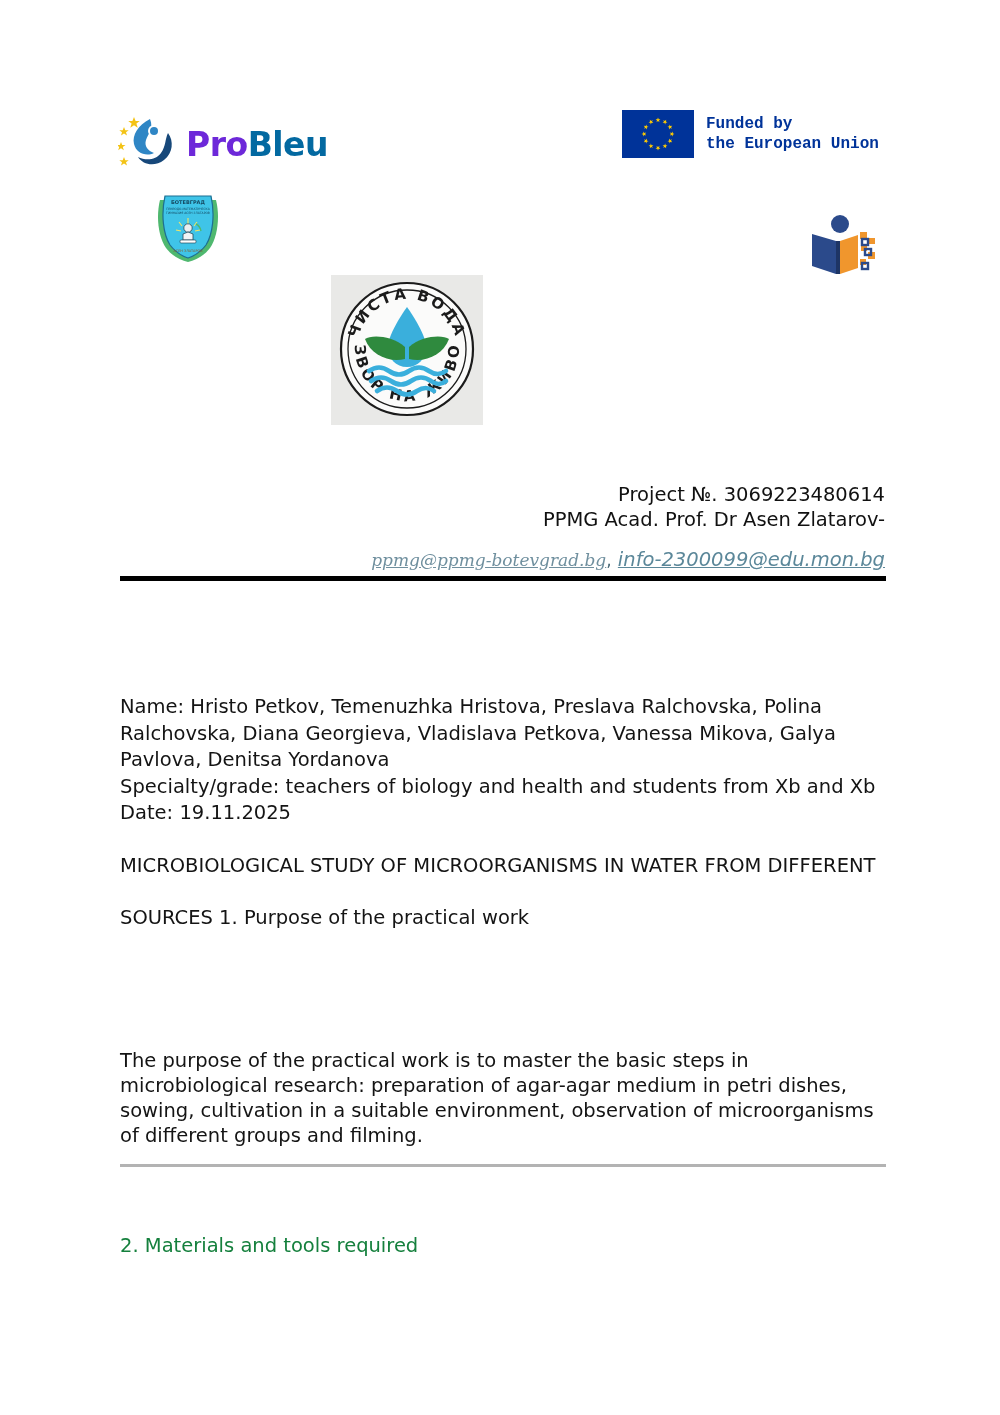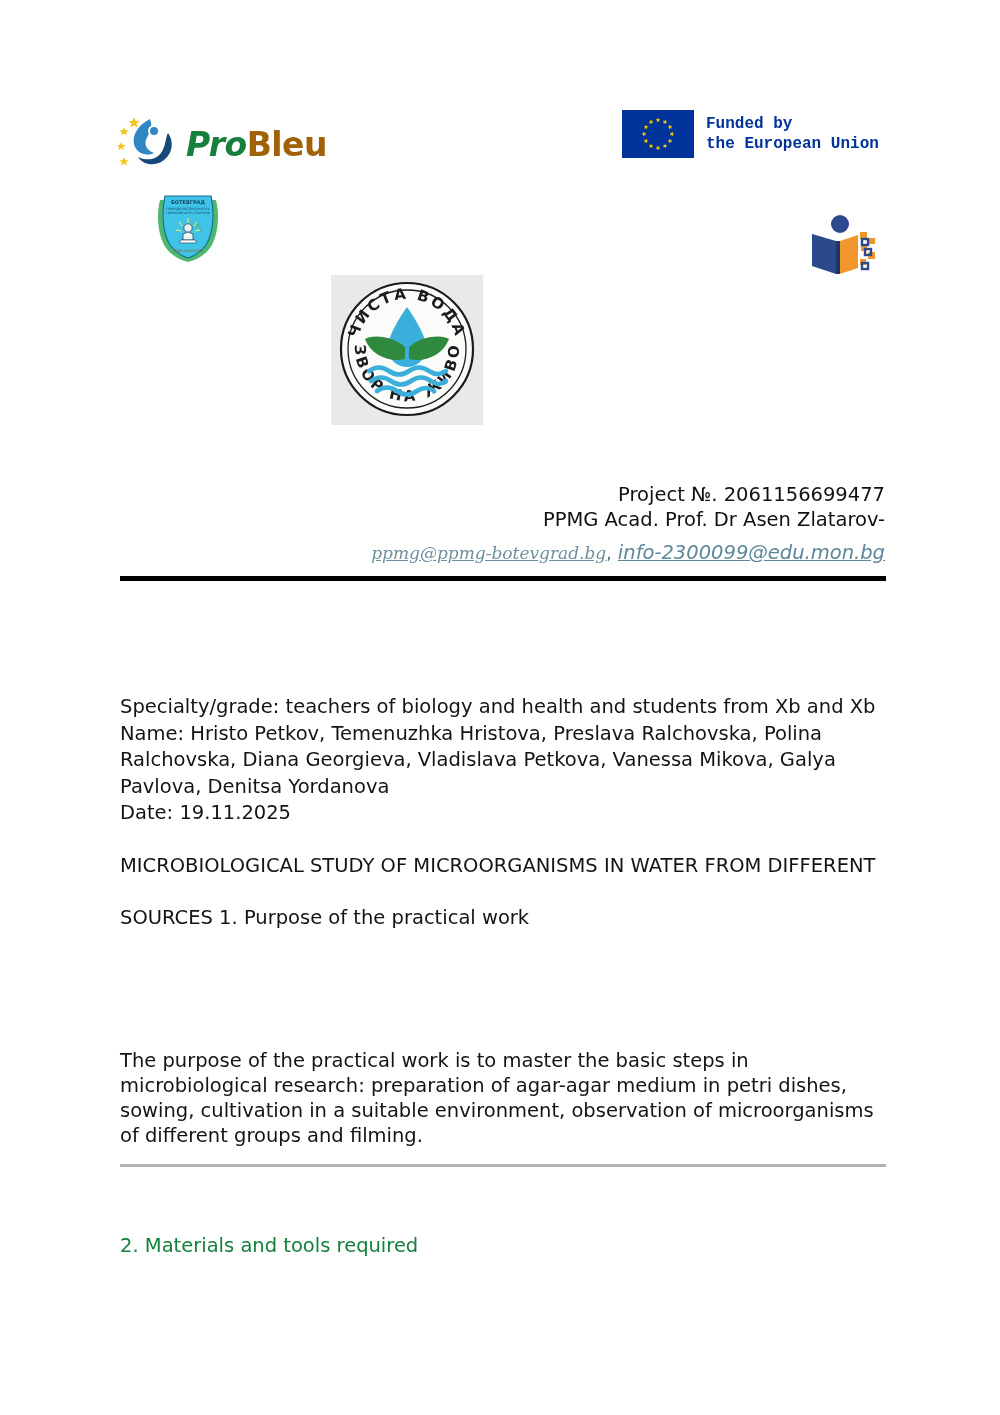--- a/index.html
+++ b/index.html
@@ -39,22 +39,22 @@
     flex: 0 0 auto;
   }
   .probleu-word {
     font-family: "DejaVu Sans", sans-serif;
     font-size: 33px;
     font-weight: bold;
     letter-spacing: -0.5px;
     margin-left: 6px;
     white-space: nowrap;
   }
-  .pb-pro { color: #15803d; font-style: italic; }
-  .pb-bleu { color: #a16207; }
+  .pb-pro { color: #6d28d9; }
+  .pb-bleu { color: #0369a1; }
 
   
   .school-crest {
     position: absolute;
     left: 152px;
     top: 186px;
     width: 72px;
     height: 78px;
   }
 
@@ -111,21 +111,21 @@
     text-align: right;
     font-family: "DejaVu Sans", sans-serif;
     font-size: 19.5px;
     line-height: 25px;
     color: #111111;
   }
   .header-text .line { display: block; }
   .email-line {
     display: block;
     text-align: right;
-    margin-top: 8px;
+    margin-top: 15px;
   }
   a.email-serif {
     font-family: "DejaVu Serif", serif;
     font-style: italic;
     font-size: 17px;
     color: #6f8f9e;
     text-decoration: underline;
   }
   a.email-sans {
     font-family: "DejaVu Sans", sans-serif;
@@ -331,30 +331,30 @@
       <path d="M78 72 C92 60 112 60 118 64 C112 80 94 88 78 84 Z" fill="#2f8a3e"></path>
       <g stroke="#3aafdc" stroke-width="4.6" fill="none" stroke-linecap="round">
         <path d="M38 96 q10 -7 20 0 q10 7 20 0 q10 -7 20 0 q9 6 17 0"></path>
         <path d="M40 106 q10 -7 20 0 q10 7 20 0 q10 -7 20 0 q8 6 15 0"></path>
         <path d="M46 116 q10 -7 20 0 q10 7 20 0 q9 -6 17 0"></path>
       </g>
     </svg>
   </div>
 
   <div class="header-text">
-    <span class="line">Project №. 2061156699477</span>
+    <span class="line">Project №. 3069223480614</span>
     <span class="line">PPMG Acad. Prof. Dr Asen Zlatarov-</span>
     <span class="email-line"><a class="email-serif" href="#">ppmg@ppmg-botevgrad.bg</a><span class="email-sep">,</span> <a class="email-sans" href="#">info-2300099@edu.mon.bg</a></span>
   </div>
 
   <div class="rule-thick"></div>
 
   <div class="body-block">
+    <p>Name: Hristo Petkov, Temenuzhka Hristova, Preslava Ralchovska, Polina Ralchovska, Diana Georgieva, Vladislava Petkova, Vanessa Mikova, Galya Pavlova, Denitsa Yordanova</p>
     <p>Specialty/grade: teachers of biology and health and students from Xb and Xb</p>
-    <p>Name: Hristo Petkov, Temenuzhka Hristova, Preslava Ralchovska, Polina Ralchovska, Diana Georgieva, Vladislava Petkova, Vanessa Mikova, Galya Pavlova, Denitsa Yordanova</p>
     <p>Date: 19.11.2025</p>
     <div class="gap-sm"></div>
     <p>MICROBIOLOGICAL STUDY OF MICROORGANISMS IN WATER FROM DIFFERENT</p>
     <div class="gap-sm"></div>
     <p>SOURCES 1. Purpose of the practical work</p>
   </div>
 
   <div class="para-block">
     <p>The purpose of the practical work is to master the basic steps in microbiological research: preparation of agar-agar medium in petri dishes, sowing, cultivation in a suitable environment, observation of microorganisms of different groups and filming.</p>
   </div>

